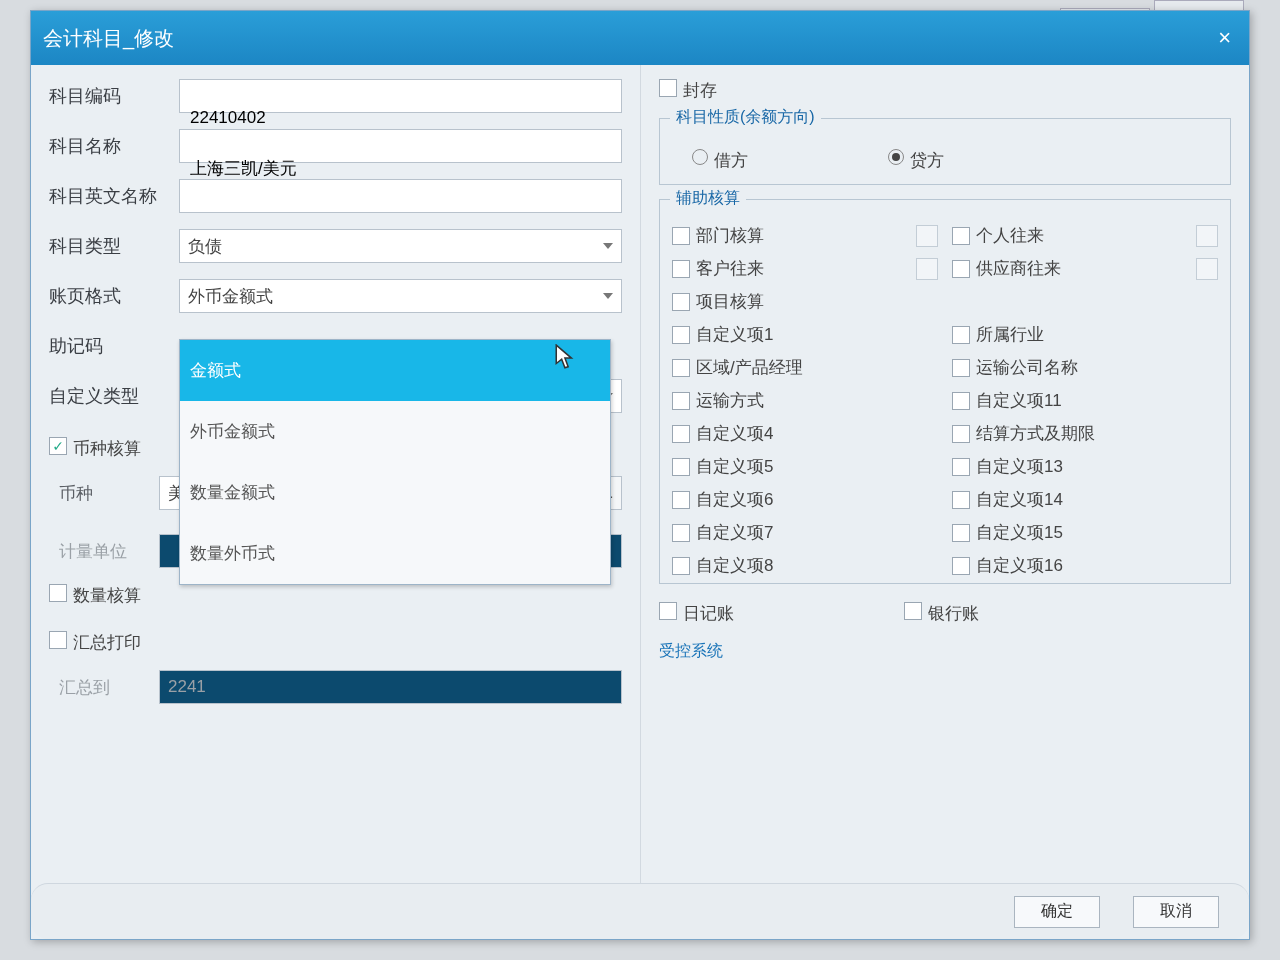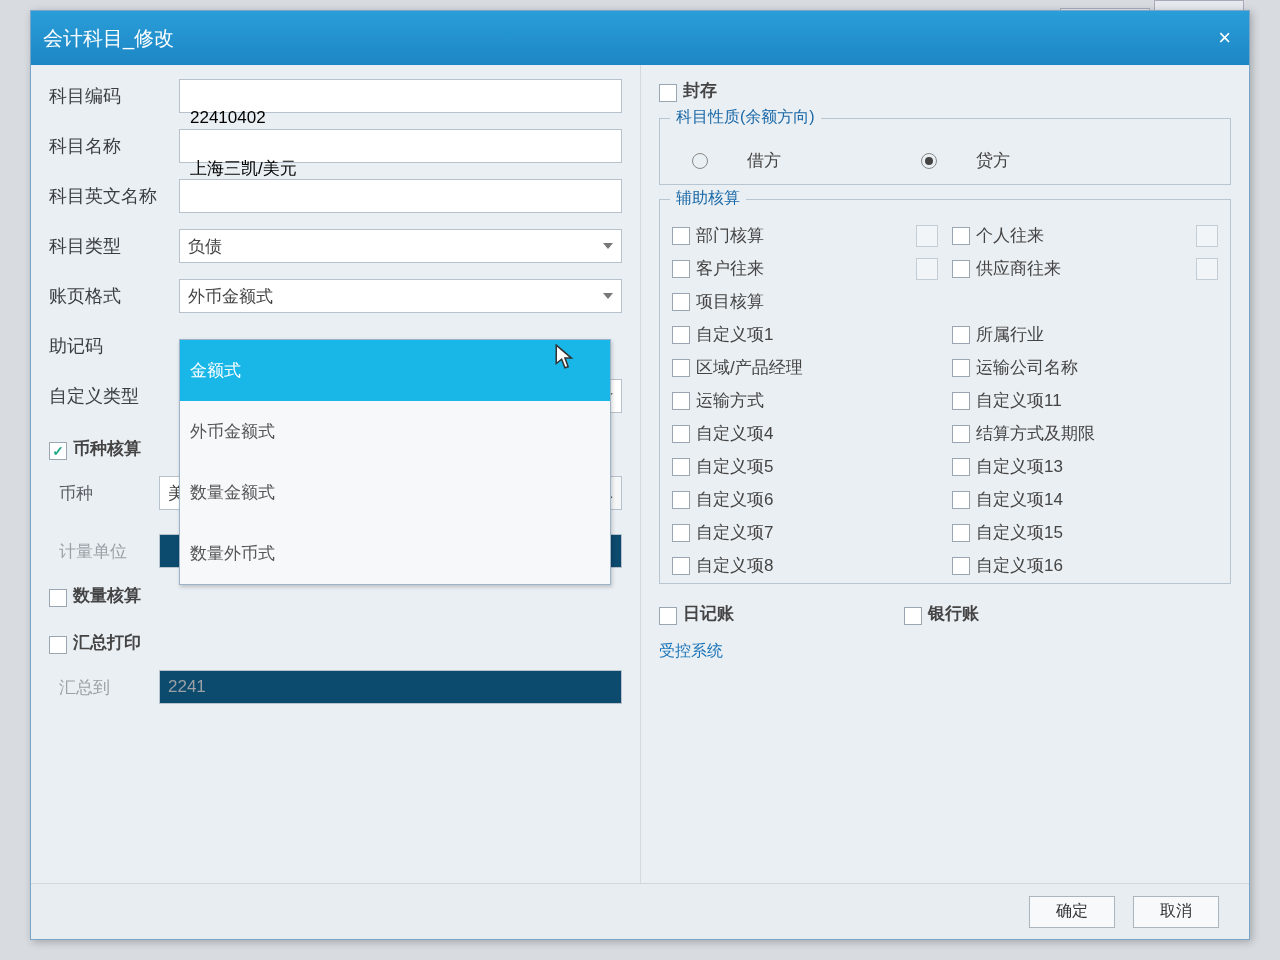--- a/index.html
+++ b/index.html
@@ -40,45 +40,45 @@
     margin-left: 6px; display: flex; align-items: center; justify-content: center;
     font-size: 14px; color: #555; cursor: pointer;
   }
   .dropdown {
     position: absolute; left: 148px; top: 328px; width: 432px;
     background: #f6f8fa; border: 1px solid #9db4c8; z-index: 50;
     box-shadow: 1px 2px 4px rgba(0,0,0,.2);
   }
   .dropdown .opt { padding: 19px 10px; font-size: 17px; color: #555; cursor: pointer; }
   .dropdown .opt.sel { background: #18b7e8; color: #fff; }
-  .chk { display: inline-flex; align-items: flex-end; margin-right: 20px; font-size: 17px; color: #444; font-weight: bold; }
+  .chk { display: inline-flex; align-items: flex-start; margin-right: 20px; font-size: 17px; color: #444; }
   .chk .box {
     width: 18px; height: 18px; border: 1px solid #9aa6b2; background: #fff;
     margin-right: 6px; display: inline-flex; align-items: center; justify-content: center;
     font-size: 14px; color: #2a8;
   }
   .fieldset {
     border: 1px solid #b8c6d2; padding: 24px 12px 6px 12px; margin-bottom: 14px; position: relative;
   }
   .fieldset .legend {
     position: absolute; top: -12px; left: 10px; background: #eaeff3;
     padding: 0 6px; font-size: 16px; color: #1867a6;
   }
   .radio-row { display: flex; gap: 140px; padding: 6px 20px; }
-  .radio { display: inline-flex; align-items: center; font-size: 17px; color: #444; gap: 33px; }
+  .radio { display: inline-flex; align-items: flex-start; font-size: 17px; color: #444; }
   .radio .dot { width: 16px; height: 16px; border: 1px solid #888; border-radius: 50%; margin-right: 6px; display: inline-flex; align-items: center; justify-content: center; }
   .radio .dot .inner { width: 8px; height: 8px; background: #444; border-radius: 50%; }
   .aux-grid { display: grid; grid-template-columns: 1fr 1fr; row-gap: 10px; column-gap: 14px; }
   .aux-item { display: flex; align-items: center; font-size: 17px; color: #444; }
   .aux-item .box { width: 18px; height: 18px; border: 1px solid #9aa6b2; background: #fff; margin-right: 6px; }
   .aux-item .trail { width: 22px; height: 22px; border: 1px solid #c3cdd6; background: #f2f5f8; margin-left: auto; }
   .link-row { color: #1a74b8; font-size: 16px; margin-top: 10px; cursor: pointer; }
   .footer {
     height: 56px; border-top: 1px solid #cfd7df; display: flex; justify-content: flex-end;
-    align-items: center; gap: 18px; padding-right: 30px; background: #e8edf1;
+    align-items: center; gap: 33px; padding-right: 30px; background: #e8edf1; border-radius: 17px;
   }
   .btn {
     min-width: 86px; height: 32px; border: 1px solid #aab5c0; background: #f7f9fb;
     font-size: 16px; color: #333; cursor: pointer; padding: 0 14px;
   }
   .cursor-arrow {
     position: absolute; left: 555px; top: 344px; z-index: 60; pointer-events: none;
   }
   .cursor-arrow svg { width: 22px; height: 26px; }
   .section-gap { height: 8px; }

